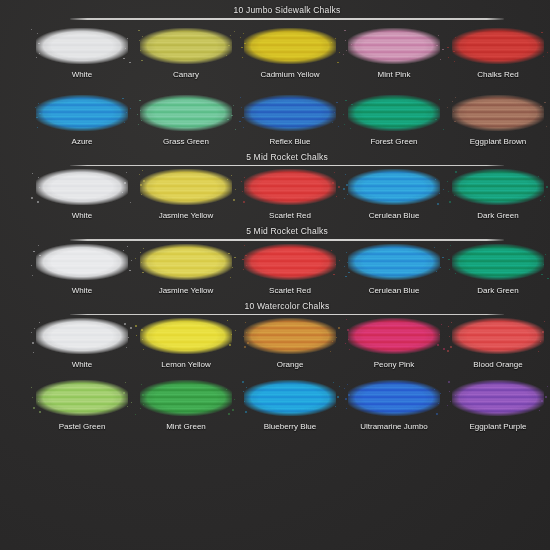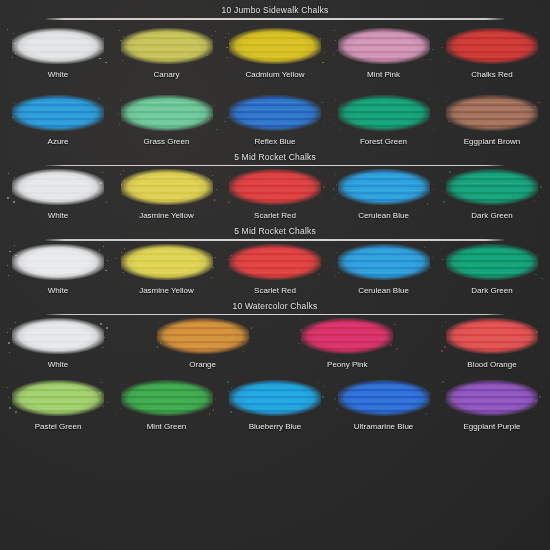--- a/index.html
+++ b/index.html
@@ -9,20 +9,21 @@
     font-family:"Liberation Sans", sans-serif;
     overflow:hidden;
     position:relative;
   }
   #page{
     width:550px;height:550px;
     background:
       radial-gradient(ellipse at 30% 20%, #333231 0%, #2b2a2a 60%, #262525 100%);
     position:relative;
     box-sizing:border-box;
+    padding-left:24px;
   }
   .section{ position:relative; }
   .sec-title{
     text-align:center;
     color:#e8e7e6;
     font-size:8.5px;
     letter-spacing:.2px;
     padding-top:5px;
     padding-bottom:3px;
     text-shadow:0 0 2px rgba(0,0,0,.8);
@@ -457,20 +458,35 @@
             <div class="speck" style="left: 2px; top: 27px; width: 1.8px; height: 1.8px; background: rgb(231, 232, 234);"></div>
             <div class="speck" style="left: 98px; top: 22px; width: 1.3px; height: 1.3px; background: rgb(231, 232, 234);"></div>
             <div class="speck" style="left: 1px; top: 17px; width: 0.8px; height: 0.8px; background: rgb(231, 232, 234);"></div>
             <div class="speck" style="left: 100px; top: 12px; width: 1.8px; height: 1.8px; background: rgb(231, 232, 234);"></div>
             <div class="speck" style="left: 9px; top: 7px; width: 1.3px; height: 1.3px; background: rgb(231, 232, 234);"></div>
           </div>
           <div class="label">White</div>
         </div>
         <div class="cell">
           <div class="swatch-wrap">
+            <div class="smear" style="background: linear-gradient(rgb(233, 223, 62) 0%, rgb(233, 223, 62) 46%, rgb(233, 223, 62) 100%) rgb(233, 223, 62);"></div>
+            <div class="speck" style="left: 2px; top: 20px; width: 1.3px; height: 1.3px; background: rgb(233, 223, 62);"></div>
+            <div class="speck" style="left: 101px; top: 15px; width: 0.8px; height: 0.8px; background: rgb(233, 223, 62);"></div>
+            <div class="speck" style="left: 1px; top: 10px; width: 1.8px; height: 1.8px; background: rgb(233, 223, 62);"></div>
+            <div class="speck" style="left: 93px; top: 5px; width: 1.3px; height: 1.3px; background: rgb(233, 223, 62);"></div>
+            <div class="speck" style="left: 9px; top: 34px; width: 0.8px; height: 0.8px; background: rgb(233, 223, 62);"></div>
+            <div class="speck" style="left: 95px; top: 29px; width: 1.8px; height: 1.8px; background: rgb(233, 223, 62);"></div>
+            <div class="speck" style="left: 8px; top: 24px; width: 1.3px; height: 1.3px; background: rgb(233, 223, 62);"></div>
+            <div class="speck" style="left: 97px; top: 19px; width: 0.8px; height: 0.8px; background: rgb(233, 223, 62);"></div>
+            <div class="speck" style="left: 7px; top: 14px; width: 1.8px; height: 1.8px; background: rgb(233, 223, 62);"></div>
+          </div>
+          <div class="label">Lemon Yellow</div>
+        </div>
+        <div class="cell">
+          <div class="swatch-wrap">
             <div class="smear" style="background: linear-gradient(rgb(208, 143, 59) 0%, rgb(208, 143, 59) 46%, rgb(208, 143, 59) 100%) rgb(208, 143, 59);"></div>
             <div class="speck" style="left: 9px; top: 27px; width: 1.8px; height: 1.8px; background: rgb(208, 143, 59);"></div>
             <div class="speck" style="left: 98px; top: 22px; width: 1.3px; height: 1.3px; background: rgb(208, 143, 59);"></div>
             <div class="speck" style="left: 8px; top: 17px; width: 0.8px; height: 0.8px; background: rgb(208, 143, 59);"></div>
             <div class="speck" style="left: 100px; top: 12px; width: 1.8px; height: 1.8px; background: rgb(208, 143, 59);"></div>
             <div class="speck" style="left: 7px; top: 7px; width: 1.3px; height: 1.3px; background: rgb(208, 143, 59);"></div>
             <div class="speck" style="left: 92px; top: 36px; width: 0.8px; height: 0.8px; background: rgb(208, 143, 59);"></div>
             <div class="speck" style="left: 6px; top: 31px; width: 1.8px; height: 1.8px; background: rgb(208, 143, 59);"></div>
             <div class="speck" style="left: 94px; top: 26px; width: 1.3px; height: 1.3px; background: rgb(208, 143, 59);"></div>
             <div class="speck" style="left: 5px; top: 21px; width: 0.8px; height: 0.8px; background: rgb(208, 143, 59);"></div>
@@ -561,21 +577,21 @@
             <div class="speck" style="left: 6px; top: 17px; width: 1.8px; height: 1.8px; background: rgb(47, 111, 214);"></div>
             <div class="speck" style="left: 92px; top: 12px; width: 1.3px; height: 1.3px; background: rgb(47, 111, 214);"></div>
             <div class="speck" style="left: 5px; top: 7px; width: 0.8px; height: 0.8px; background: rgb(47, 111, 214);"></div>
             <div class="speck" style="left: 94px; top: 36px; width: 1.8px; height: 1.8px; background: rgb(47, 111, 214);"></div>
             <div class="speck" style="left: 4px; top: 31px; width: 1.3px; height: 1.3px; background: rgb(47, 111, 214);"></div>
             <div class="speck" style="left: 96px; top: 26px; width: 0.8px; height: 0.8px; background: rgb(47, 111, 214);"></div>
             <div class="speck" style="left: 3px; top: 21px; width: 1.8px; height: 1.8px; background: rgb(47, 111, 214);"></div>
             <div class="speck" style="left: 98px; top: 16px; width: 1.3px; height: 1.3px; background: rgb(47, 111, 214);"></div>
             <div class="speck" style="left: 2px; top: 11px; width: 0.8px; height: 0.8px; background: rgb(47, 111, 214);"></div>
           </div>
-          <div class="label">Ultramarine Blue</div>
+          <div class="label">Ultramarine Jumbo</div>
         </div>
         <div class="cell">
           <div class="swatch-wrap">
             <div class="smear" style="background: linear-gradient(rgb(142, 85, 188) 0%, rgb(142, 85, 188) 46%, rgb(142, 85, 188) 100%) rgb(142, 85, 188);"></div>
             <div class="speck" style="left: 4px; top: 24px; width: 0.8px; height: 0.8px; background: rgb(142, 85, 188);"></div>
             <div class="speck" style="left: 99px; top: 19px; width: 1.8px; height: 1.8px; background: rgb(142, 85, 188);"></div>
             <div class="speck" style="left: 3px; top: 14px; width: 1.3px; height: 1.3px; background: rgb(142, 85, 188);"></div>
             <div class="speck" style="left: 101px; top: 9px; width: 0.8px; height: 0.8px; background: rgb(142, 85, 188);"></div>
             <div class="speck" style="left: 2px; top: 4px; width: 1.8px; height: 1.8px; background: rgb(142, 85, 188);"></div>
             <div class="speck" style="left: 93px; top: 33px; width: 1.3px; height: 1.3px; background: rgb(142, 85, 188);"></div>

